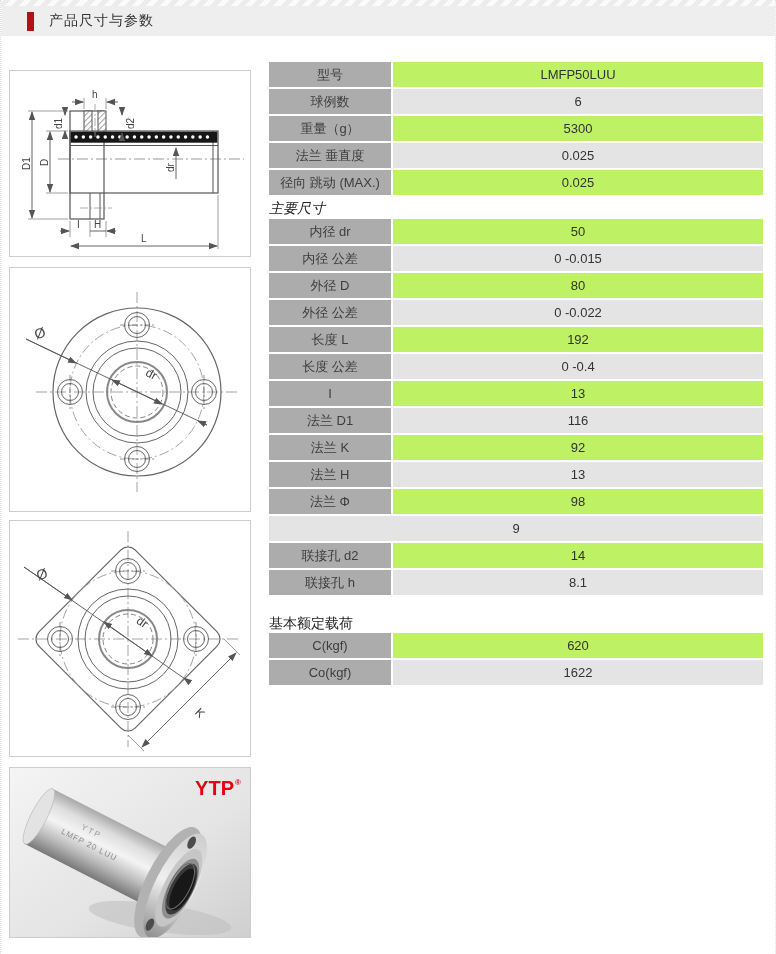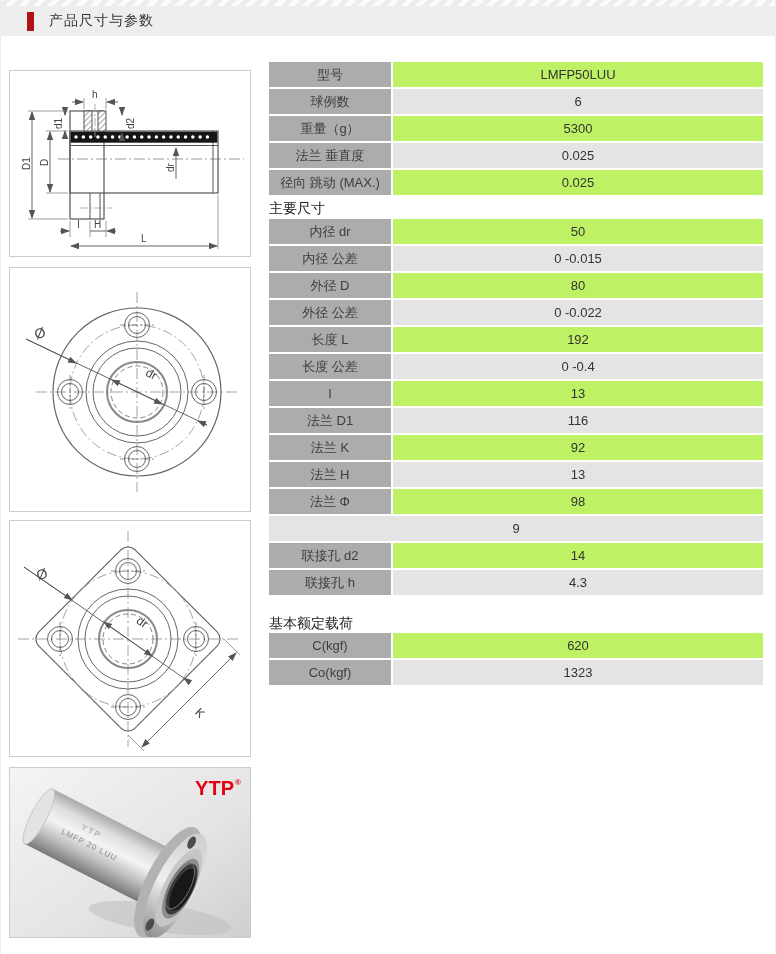--- a/index.html
+++ b/index.html
@@ -17,21 +17,21 @@
   #fig4{top:767px;height:171px;}
   .figbox svg{display:block;}
   .tablecol{position:absolute;left:268px;top:62px;width:494px;}
   .trow{display:flex;height:25px;margin-bottom:2px;}
   .tlbl{width:122px;margin-right:2px;background:#acacac;color:#3d3d3d;
         display:flex;align-items:center;justify-content:center;font-size:13px;white-space:nowrap;}
   .tval{flex:1;display:flex;align-items:center;justify-content:center;font-size:13px;color:#333;}
   .tval.light{background:#bef264;}
   .tval.dark{background:#e4e4e4;}
   .sect-title{font-size:14px;color:#222;line-height:20px;}
-  .sect-title.t1{margin-bottom:0;height:22px;display:flex;align-items:center;}
+  .sect-title.t1{margin-bottom:0;height:22px;display:flex;align-items:center;font-style:italic;}
   .sect-title.t2{margin-top:18px;margin-bottom:0;height:20px;display:flex;align-items:center;}
   svg{font-family:"Liberation Sans","DejaVu Sans",sans-serif;}
   .dim-text{font-size:10px;fill:#444;}
 </style>
 </head>
 <body>
 
 <div class="page">
 
   <div class="top-hatch"></div>
@@ -331,29 +331,29 @@
         </div>
         <div class="trow">
           <div class="tval dark">9</div>
         </div>
         <div class="trow">
           <div class="tlbl">联接孔 d2</div>
           <div class="tval light">14</div>
         </div>
         <div class="trow">
           <div class="tlbl">联接孔 h</div>
-          <div class="tval dark">4.3</div>
+          <div class="tval dark">8.1</div>
         </div>
       </div>
     <div class="sect-title t2">基本额定载荷</div>
     <div class="tbl" id="load-table">
         <div class="trow">
           <div class="tlbl">C(kgf)</div>
           <div class="tval light">620</div>
         </div>
         <div class="trow">
           <div class="tlbl">Co(kgf)</div>
-          <div class="tval dark">1323</div>
+          <div class="tval dark">1622</div>
         </div>
       </div>
   </div>
 
 </div>
 
 </body></html>

